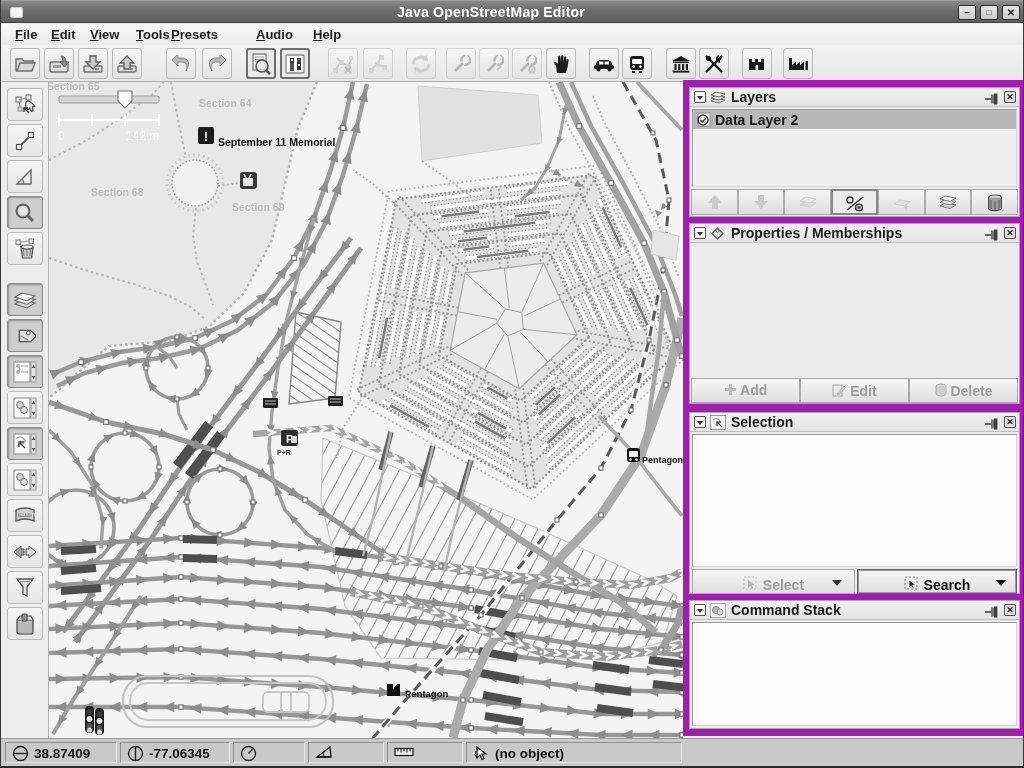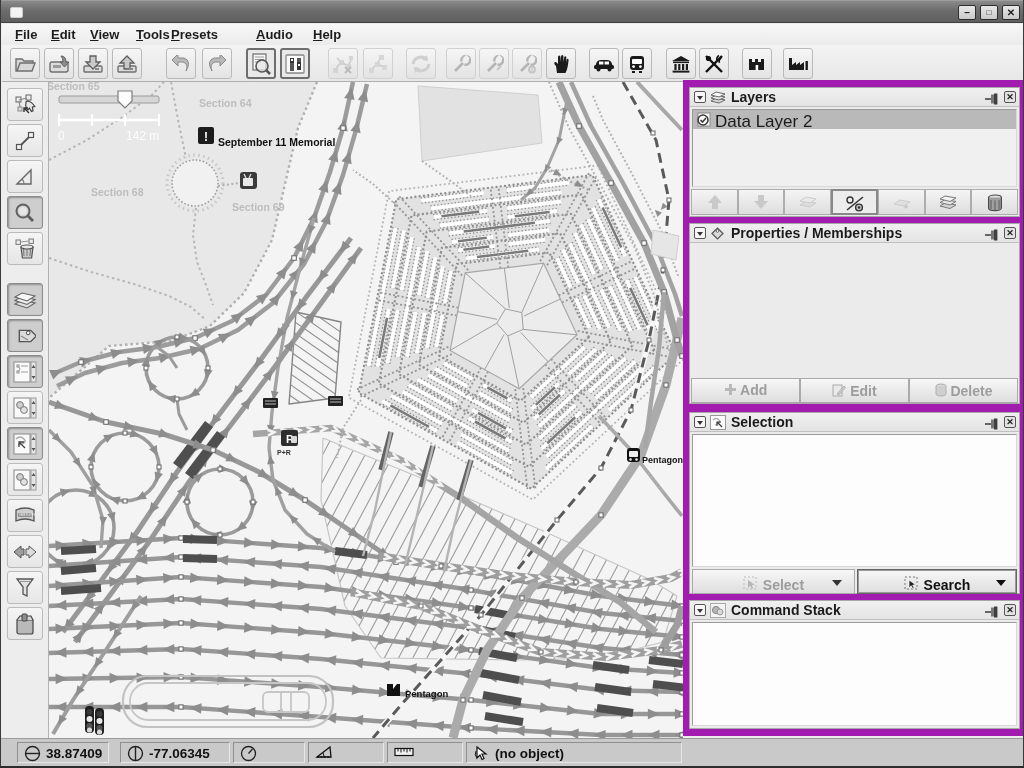--- a/index.html
+++ b/index.html
@@ -40,20 +40,21 @@
   font-size:14px;font-weight:bold;color:#9d9d9d;text-align:center}
 .statusbar{position:absolute;left:0;top:738px;width:1024px;height:29px;background:#c9c9c9;border-top:1px solid #9b9b9b}
 .sseg{position:absolute;top:3px;height:21px;border:1px solid #8f8f8f;border-right-color:#e8e8e8;border-bottom-color:#e8e8e8;
   font-size:13.5px;font-weight:bold;color:#111}
 .sseg span{position:absolute;top:3px}
 .hintbox{position:absolute;left:684px;top:3px;width:336px;height:20px;background:#fbfbfb;border:1px solid #5d5d5d;
   font-size:12.4px;color:#111;line-height:18px;text-align:center;white-space:nowrap}
 </style></head><body>
 <div class="titlebar">
     <div class="wicon"></div>
+    <div class="title">Java OpenStreetMap Editor</div>
 <div class="wbtn" style="left:957px">–</div>
 <div class="wbtn" style="left:979px;font-size:8px">□</div>
 <div class="wbtn" style="left:1001px">✕</div>
   </div>
 <div class="menubar">
 <span style="left:13px"><u>F</u>ile</span>
 <span style="left:49px"><u>E</u>dit</span>
 <span style="left:88px"><u>V</u>iew</span>
 <span style="left:134px"><u>T</u>ools</span>
 <span style="left:169px"><u>P</u>resets</span>
@@ -1292,21 +1293,21 @@
           </svg></span>
         <span class="xbox">✕</span>
       </div>
 <div class="white" style="position:absolute;left:2px;top:21px;width:325px;height:78px;background:#f0f0f0">
 <div style="position:absolute;left:0;top:0;width:100%;height:19px;background:#b9b9b9">
           <span style="position:absolute;left:3px;top:2px"><svg width="15" height="15" viewBox="0 0 15 15">
               <rect x="2" y="1" width="12" height="13" fill="#fdfdfd" stroke="#888"></rect>
               <circle cx="7" cy="8" r="5" fill="none" stroke="#3c3c3c" stroke-width="1.6"></circle>
               <path d="M4.5 8 l2 2 3.5 -4" stroke="#3c3c3c" stroke-width="1.6" fill="none"></path>
             </svg></span>
-          <span style="position:absolute;left:22px;top:2px;font-size:17px;font-weight:normal;color:#1a1a1a">Data Layer 2</span>
+          <span style="position:absolute;left:22px;top:2px;font-size:14px;font-weight:bold;color:#1a1a1a">Data Layer 2</span>
         </div>
 </div>
 <div style="position:absolute;left:1px;top:101px;width:327px;height:27px">
 <div style="position:absolute;left:0px;top:0;width:47px;height:26px;border:1px solid #adadad;background:linear-gradient(#f4f4f4,#dedede);text-align:center;padding-top:4px"><svg width="18" height="16" viewBox="0 0 18 16">
             <path d="M9 1 L16 9 L12 9 L12 15 L6 15 L6 9 L2 9 Z" fill="#c9c9c9"></path>
           </svg></div>
 <div style="position:absolute;left:47px;top:0;width:46px;height:26px;border:1px solid #adadad;background:linear-gradient(#f4f4f4,#dedede);text-align:center;padding-top:4px"><svg width="18" height="16" viewBox="0 0 18 16">
             <path d="M9 15 L16 7 L12 7 L12 1 L6 1 L6 7 L2 7 Z" fill="#c9c9c9"></path>
           </svg></div>
 <div style="position:absolute;left:93px;top:0;width:47px;height:26px;border:1px solid #adadad;background:linear-gradient(#f4f4f4,#dedede);text-align:center;padding-top:4px"><svg width="20" height="16" viewBox="0 0 20 16">
@@ -1412,21 +1413,21 @@
             <line x1="0" y1="6" x2="7" y2="6" stroke="#444" stroke-width="1.6"></line>
             <rect x="6" y="1.5" width="3" height="9" fill="#777"></rect>
             <rect x="9" y="0.5" width="3.4" height="11" fill="#3f3f3f"></rect>
           </svg></span>
         <span class="xbox">✕</span>
       </div>
 <div class="white" style="position:absolute;left:2px;top:21px;width:325px;height:104px"></div>
 </div>
 </div>
 <div class="statusbar">
-<div class="sseg" style="left:16px;width:92px">
+<div class="sseg" style="left:4px;width:112px">
       <span style="left:6px;top:2px"><svg width="17" height="17" viewBox="0 0 17 17">
           <circle cx="8.5" cy="8.5" r="7" fill="none" stroke="#222" stroke-width="1.4"></circle>
           <line x1="1.5" y1="8.5" x2="15.5" y2="8.5" stroke="#222" stroke-width="1.4"></line>
         </svg></span>
       <span style="left:28px">38.87409</span>
     </div>
 <div class="sseg" style="left:119px;width:110px">
       <span style="left:6px;top:2px"><svg width="17" height="17" viewBox="0 0 17 17">
           <circle cx="8.5" cy="8.5" r="7" fill="none" stroke="#222" stroke-width="1.4"></circle>
           <line x1="8.5" y1="1.5" x2="8.5" y2="15.5" stroke="#222" stroke-width="1.4"></line>

